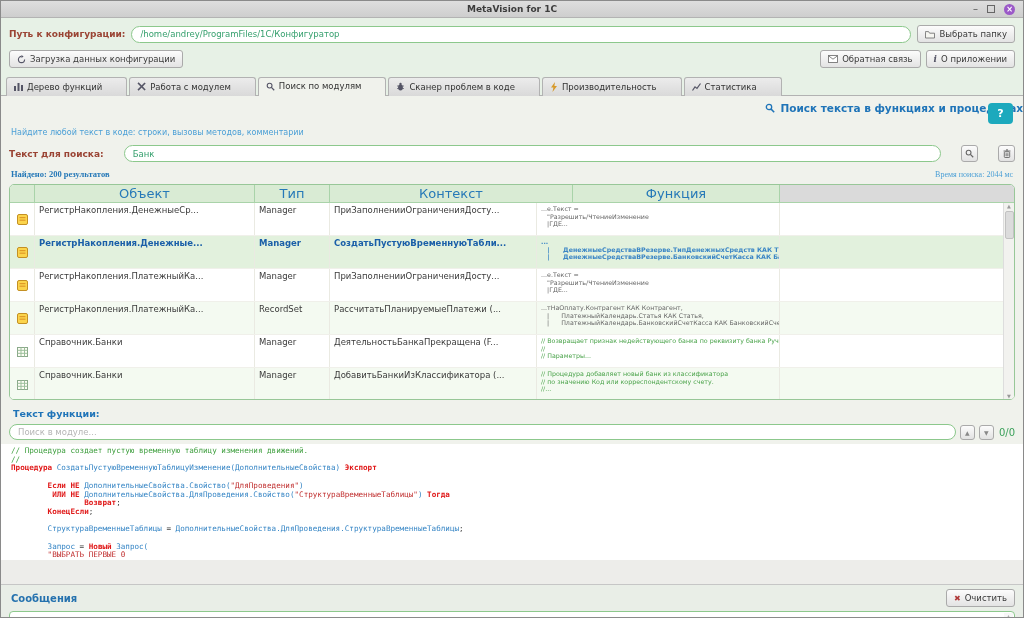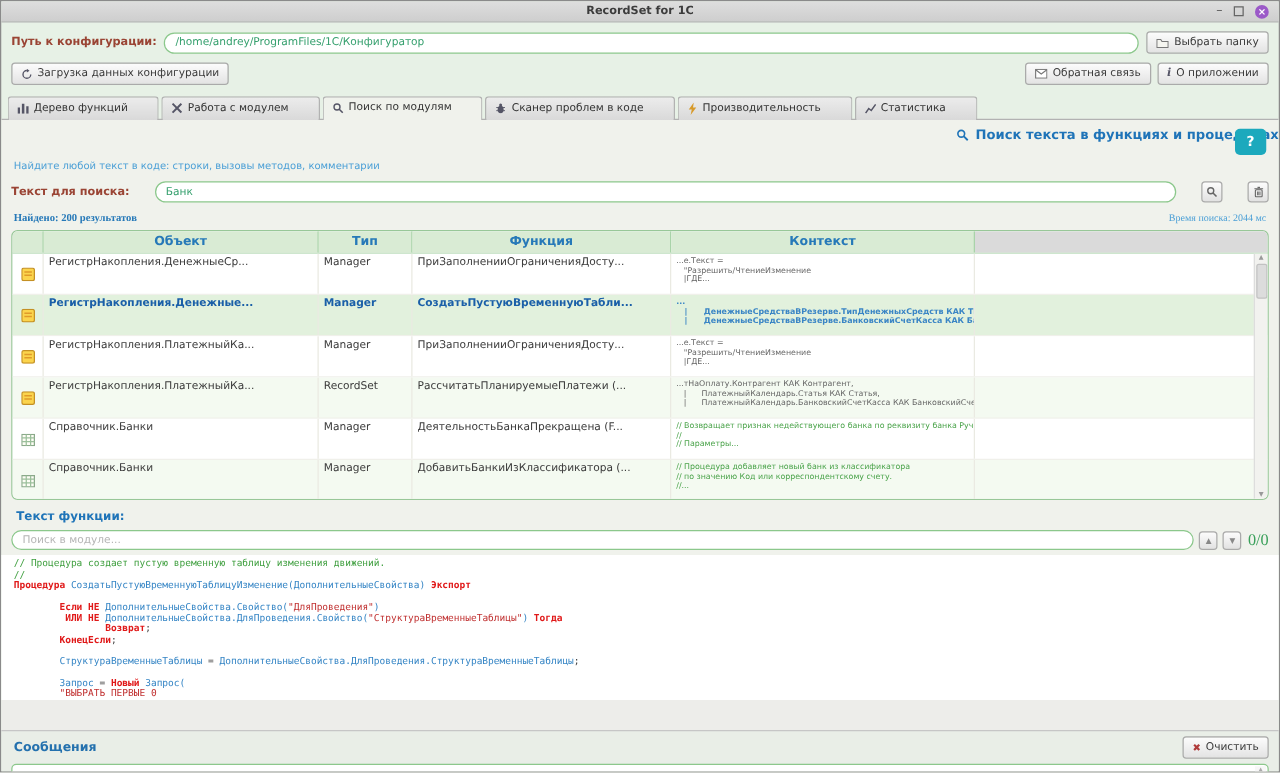--- a/index.html
+++ b/index.html
@@ -54,21 +54,21 @@
   .search-row{display:flex;align-items:center;gap:20px;margin:8px 8px 0 8px;}
   .search-input{flex:1;}
   .results-row{display:flex;justify-content:space-between;align-items:center;margin:7px 10px 0 10px;font-family:Liberation Serif, serif;}
   .found{color:#2679b8;font-weight:bold;font-size:8.5px;}
   .time{color:#4a9fd6;font-size:8px;}
 
   
   .table-panel{margin:5px 8px 0 8px;height:214px;background:#fff;border:1px solid #98c798;
          border-radius:5px;overflow:hidden;position:relative;}
   .thead{display:flex;height:17px;border-bottom:1px solid #a9d3a9;}
-  .th{background:#d9ebd4;border-right:1px solid #a9d3a9;color:#2679b8;font-weight:bold;font-size:10px;
+  .th{background:#d9ebd4;border-right:1px solid #a9d3a9;color:#2679b8;font-weight:normal;font-size:13px;
          display:flex;align-items:center;justify-content:center;box-sizing:border-box;}
   .th-fill{background:#dadada;flex:1;border-right:none;}
   .c-icon{width:25px;flex:none;}
   .c-obj{width:220px;flex:none;}
   .c-type{width:75px;flex:none;}
   .c-func{width:207px;flex:none;}
   .c-ctx{width:243px;flex:none;}
   .trow{display:flex;height:32px;border-bottom:1px solid #f0f0ea;background:#fff;}
   .trow:nth-child(even){background:#f4faf1;}
   .trow.sel{background:#e2f1dd;}
@@ -85,21 +85,21 @@
        border-left:1px solid #ddd;display:flex;flex-direction:column;align-items:center;
        color:#999;font-size:5px;box-sizing:border-box;}
   .vthumb{width:7px;height:26px;background:#dcdcdc;border:1px solid #c2c2c2;border-radius:2px;margin-top:2px;}
   .vfill{flex:1;}
 
   
   .func-label{margin:8px 0 0 12px;color:#1f74b8;font-weight:bold;font-size:9.5px;}
   .module-row{display:flex;align-items:center;gap:4px;margin:5px 8px 0 8px;}
   .module-input{flex:1;height:16px;}
   .arrow-btn{width:15px;height:15px;font-size:6px;color:#888;}
-  .counter{color:#3aa05a;font-size:13px;margin-left:1px;font-family:Liberation Serif, serif;}
+  .counter{color:#3aa05a;font-size:10px;margin-left:1px;}
   .code{margin-top:4px;background:#fff;height:113px;overflow:hidden;padding:3px 0 0 10px;
         font-family:"DejaVu Sans Mono","Liberation Mono",monospace;font-size:7.6px;line-height:8.7px;
         white-space:pre;}
   .code .kw{color:#e01818;font-weight:bold;}
   .code .id{color:#3585c5;}
   .code .cmt{color:#3f9f3f;}
   .code .str{color:#c03030;}
   .code .pl{color:#444;}
   .panel-gap{flex:1;background:#ededea;}
 
@@ -115,21 +115,21 @@
        display:flex;flex-direction:column;justify-content:space-between;align-items:center;
        color:#aaa;font-size:4.5px;padding:1px 0;box-sizing:border-box;}
   .icn{display:inline-flex;align-items:center;}
 </style>
 </head>
 <body>
 
 <div id="root">
 
   <div class="titlebar">
-    <div class="wtitle">RecordSet for 1C</div>
+    <div class="wtitle">MetaVision for 1C</div>
     <div class="wcontrols">
       <span class="wmin">–</span>
       <span class="wmax"></span>
       <span class="wclose">×</span>
     </div>
   </div>
 
   <div class="path-row">
     <span class="maroon">Путь к конфигурации:</span>
     <div class="input path-input">
@@ -274,22 +274,22 @@
     <div class="results-row">
       <span class="found">Найдено: 200 результатов</span>
       <span class="time">Время поиска: 2044 мс</span>
     </div>
 
     <div class="table-panel">
       <div class="thead" id="thead">
           <div class="th c-icon"></div>
           <div class="th c-obj">Объект</div>
           <div class="th c-type">Тип</div>
+          <div class="th c-ctx">Контекст</div>
           <div class="th c-func">Функция</div>
-          <div class="th c-ctx">Контекст</div>
           <div class="th th-fill"></div>
         </div>
       <div id="tbody">
           <div class="trow">
             <div class="td c-icon">
               <span class="icn">
                 <svg width="11" height="11">
                   <rect x="0.5" y="0.5" width="10" height="10" rx="1.5" fill="#fbd44c" stroke="#c49024"></rect>
                   <rect x="2.5" y="3" width="6" height="1.2" fill="#e09a28"></rect>
                   <rect x="2.5" y="5.6" width="6" height="1.2" fill="#e09a28"></rect>

